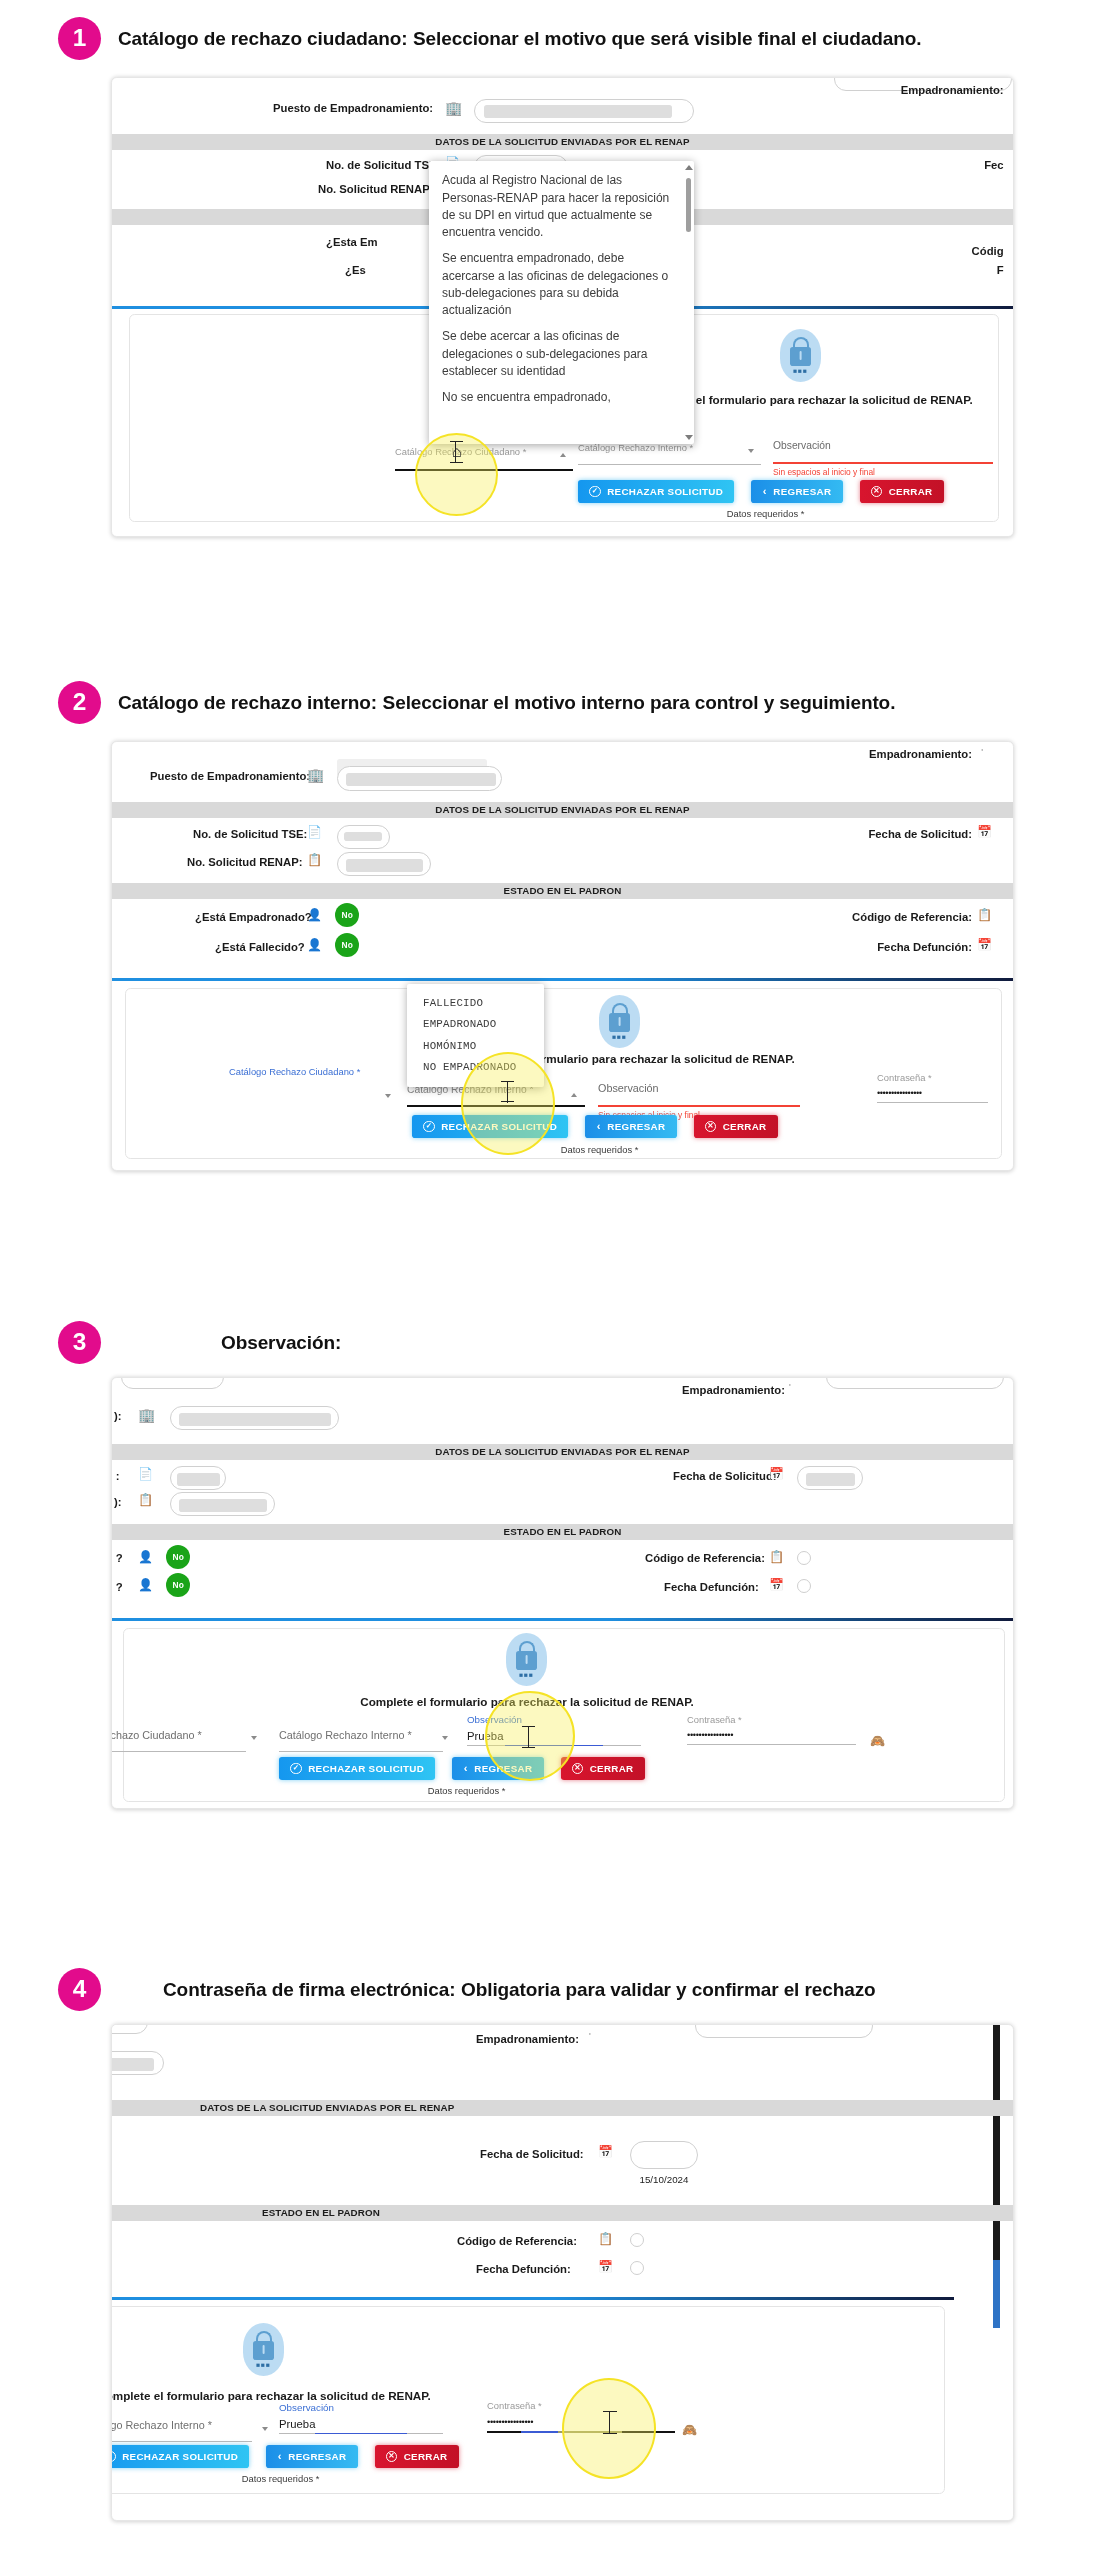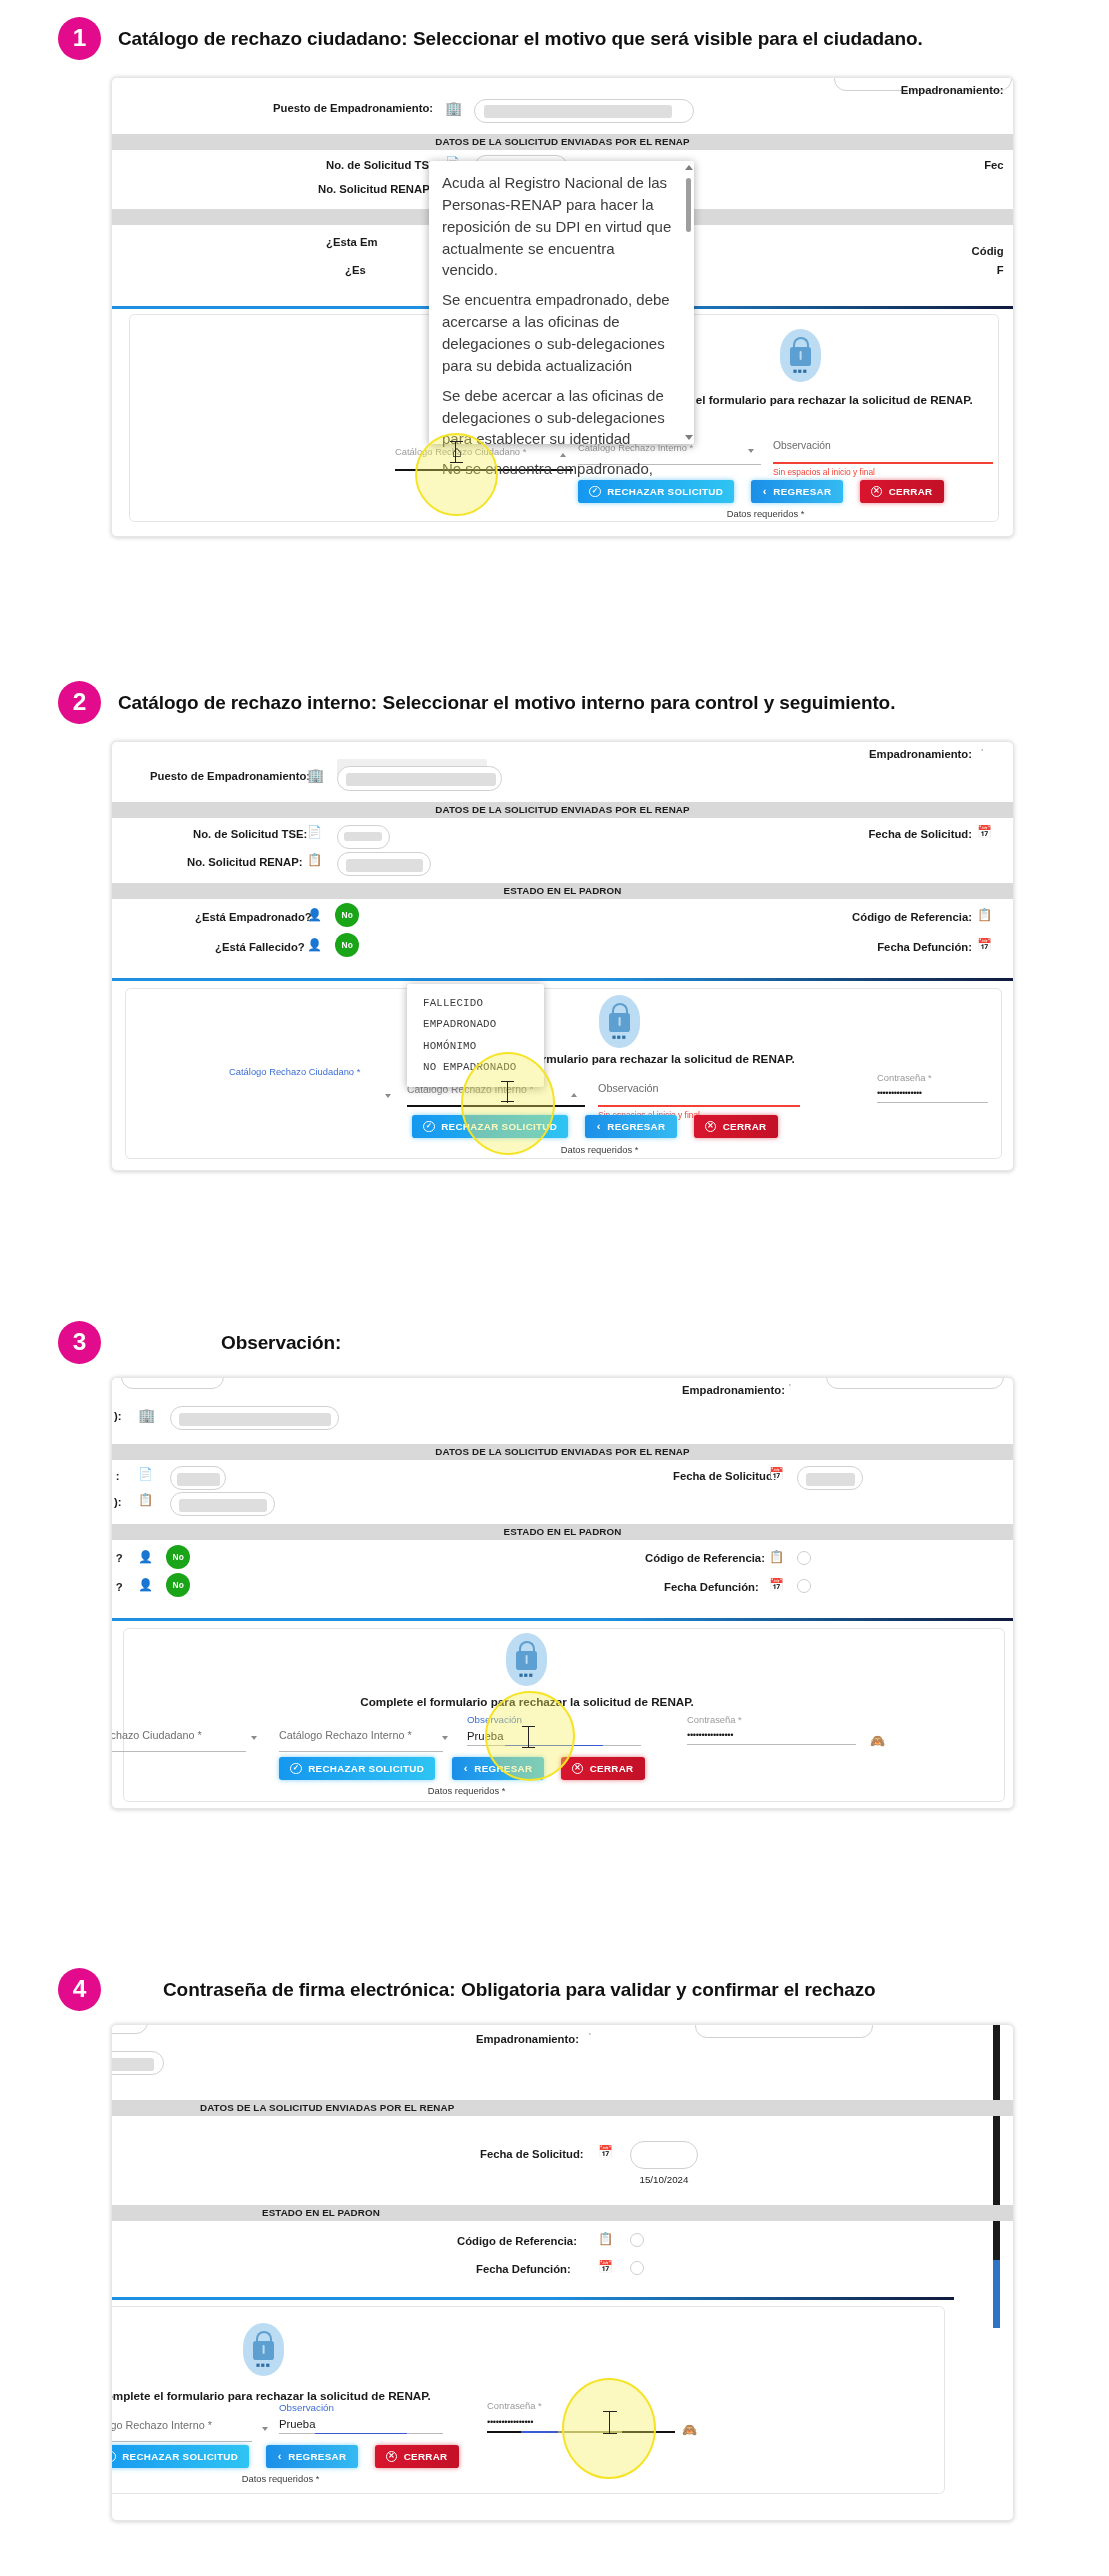--- a/index.html
+++ b/index.html
@@ -212,21 +212,21 @@
 
   
   .overlay-panel {
     position: absolute;
     background: #ffffff;
     box-shadow: 0 1.9px 8.4px rgba(0,0,0,.33);
     border-radius: 1.9px;
     z-index: 30;
   }
   .tip-text {
-    font-size: 15px;
+    font-size: 12px;
     color: #3c3c3c;
     line-height: 1.45;
     margin: 0 0 8.4px 0;
   }
   .tip-text:last-child { margin-bottom: 0; }
   .scroll-track {
     position: absolute; right: 2.8px; top: 5.6px; bottom: 5.6px; width: 5.6px;
   }
   .scroll-thumb {
     position: absolute; top: 11.3px; left: 0; width: 5.6px; height: 54px;
@@ -271,21 +271,21 @@
 </head>
 <body>
 
 <section class="step-section" style="position:absolute;left:0;top:0;width:1110px;height:563px;">
 
   <div class="step-head" style="position:absolute;left:0;top:17px;">
     <div class="step-badge">1</div>
     <div class="step-title-wrap">
       <span class="step-title">Catálogo de rechazo ciudadano</span>
       <span class="step-title">:</span>
-      <span class="step-title desc" style="margin-left:5.6px;">Seleccionar el motivo que será visible para el ciudadano.</span>
+      <span class="step-title desc" style="margin-left:5.6px;">Seleccionar el motivo que será visible final el ciudadano.</span>
     </div>
   </div>
 
   <div class="shot" style="position:absolute;left:111px;top:77px;width:903px;height:460px;">
     <div class="shot-inner">
 
       <div class="pill" style="position:absolute;left:722px;top:-11.3px;width:178px;height:24.4px;"></div>
 
       <div class="row-label" style="position:absolute;right:9.4px;top:5.6px;">Empadronamiento:</div>
 

